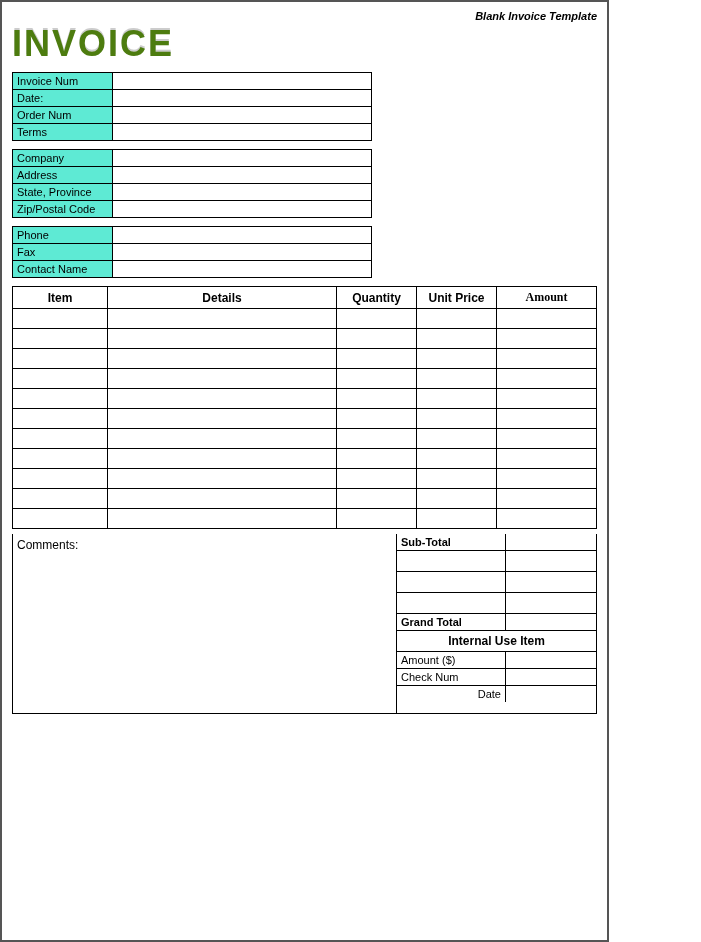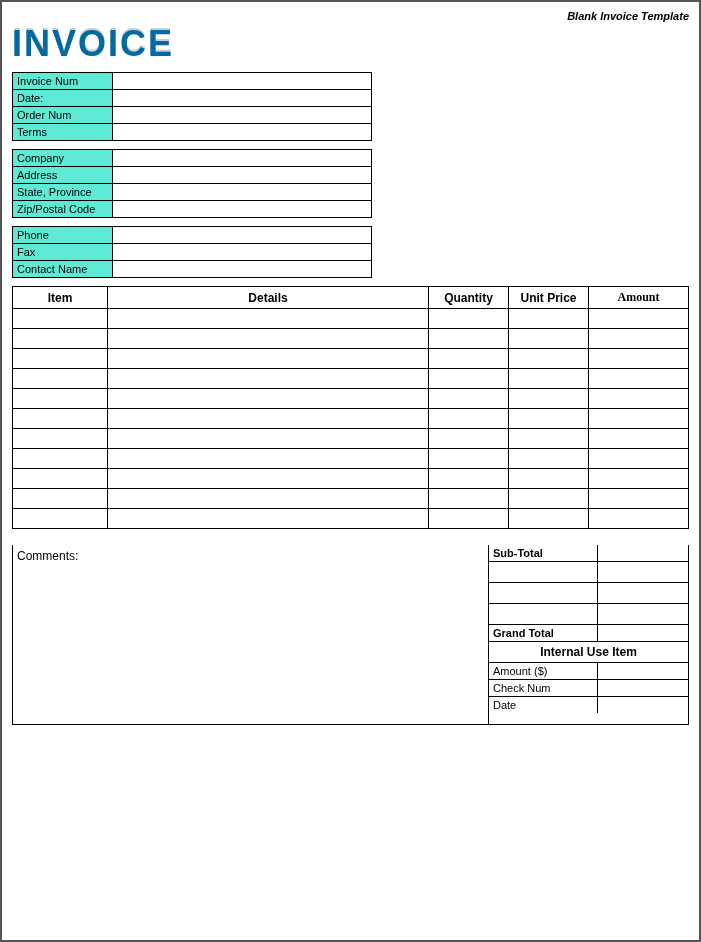--- a/index.html
+++ b/index.html
@@ -5,41 +5,41 @@
     * { box-sizing: border-box; margin: 0; padding: 0; }
     body {
       background: #fff;
       font-family: Arial, sans-serif;
       font-size: 12px;
       width: 701px;
       min-height: 942px;
       color: #000;
     }
     .page {
-      width: 701px;
+      width: 609px;
       min-height: 942px;
       background: #fff;
       padding: 8px 10px 10px 10px;
       border: 2px solid #555;
       position: relative;
     }
     .top-right-title {
       text-align: right;
       font-size: 11px;
       font-style: italic;
       font-weight: bold;
       margin-bottom: 4px;
     }
     .invoice-title {
       font-size: 36px;
       font-weight: 900;
       letter-spacing: 2px;
       text-transform: uppercase;
       margin-bottom: 10px;
-      color: #0369a1;
+      color: #4d7c0f;
       line-height: 1;
       
       position: relative;
     }
     .invoice-title::before {
       content: attr(data-watermark);
       position: absolute;
       top: -2px;
       left: 0;
       font-size: 36px;
@@ -78,21 +78,21 @@
     .info-value {
       flex: 1;
       padding: 2px 4px;
       font-size: 11px;
     }
 
     
     .items-table {
       width: 100%;
       border-collapse: collapse;
-      margin-bottom: 16px;
+      margin-bottom: 5px;
       border-radius: 31px;
     }
     .items-table th, .items-table td {
       border: 1px solid #000;
       padding: 3px 4px;
       font-size: 11px;
     }
     .items-table th {
       font-weight: bold;
       text-align: center;
@@ -128,20 +128,21 @@
       border: 1px solid #000;
       border-top: none;
       border-left: none;
     }
     .totals-row {
       display: flex;
       border-bottom: 1px solid #000;
     }
     .totals-row:last-child {
       border-bottom: none;
+      text-align: right;
     }
     .totals-label {
       flex: 1;
       padding: 2px 4px;
       font-size: 11px;
       border-right: 1px solid #000;
     }
     .totals-value {
       width: 90px;
       padding: 2px 4px;

